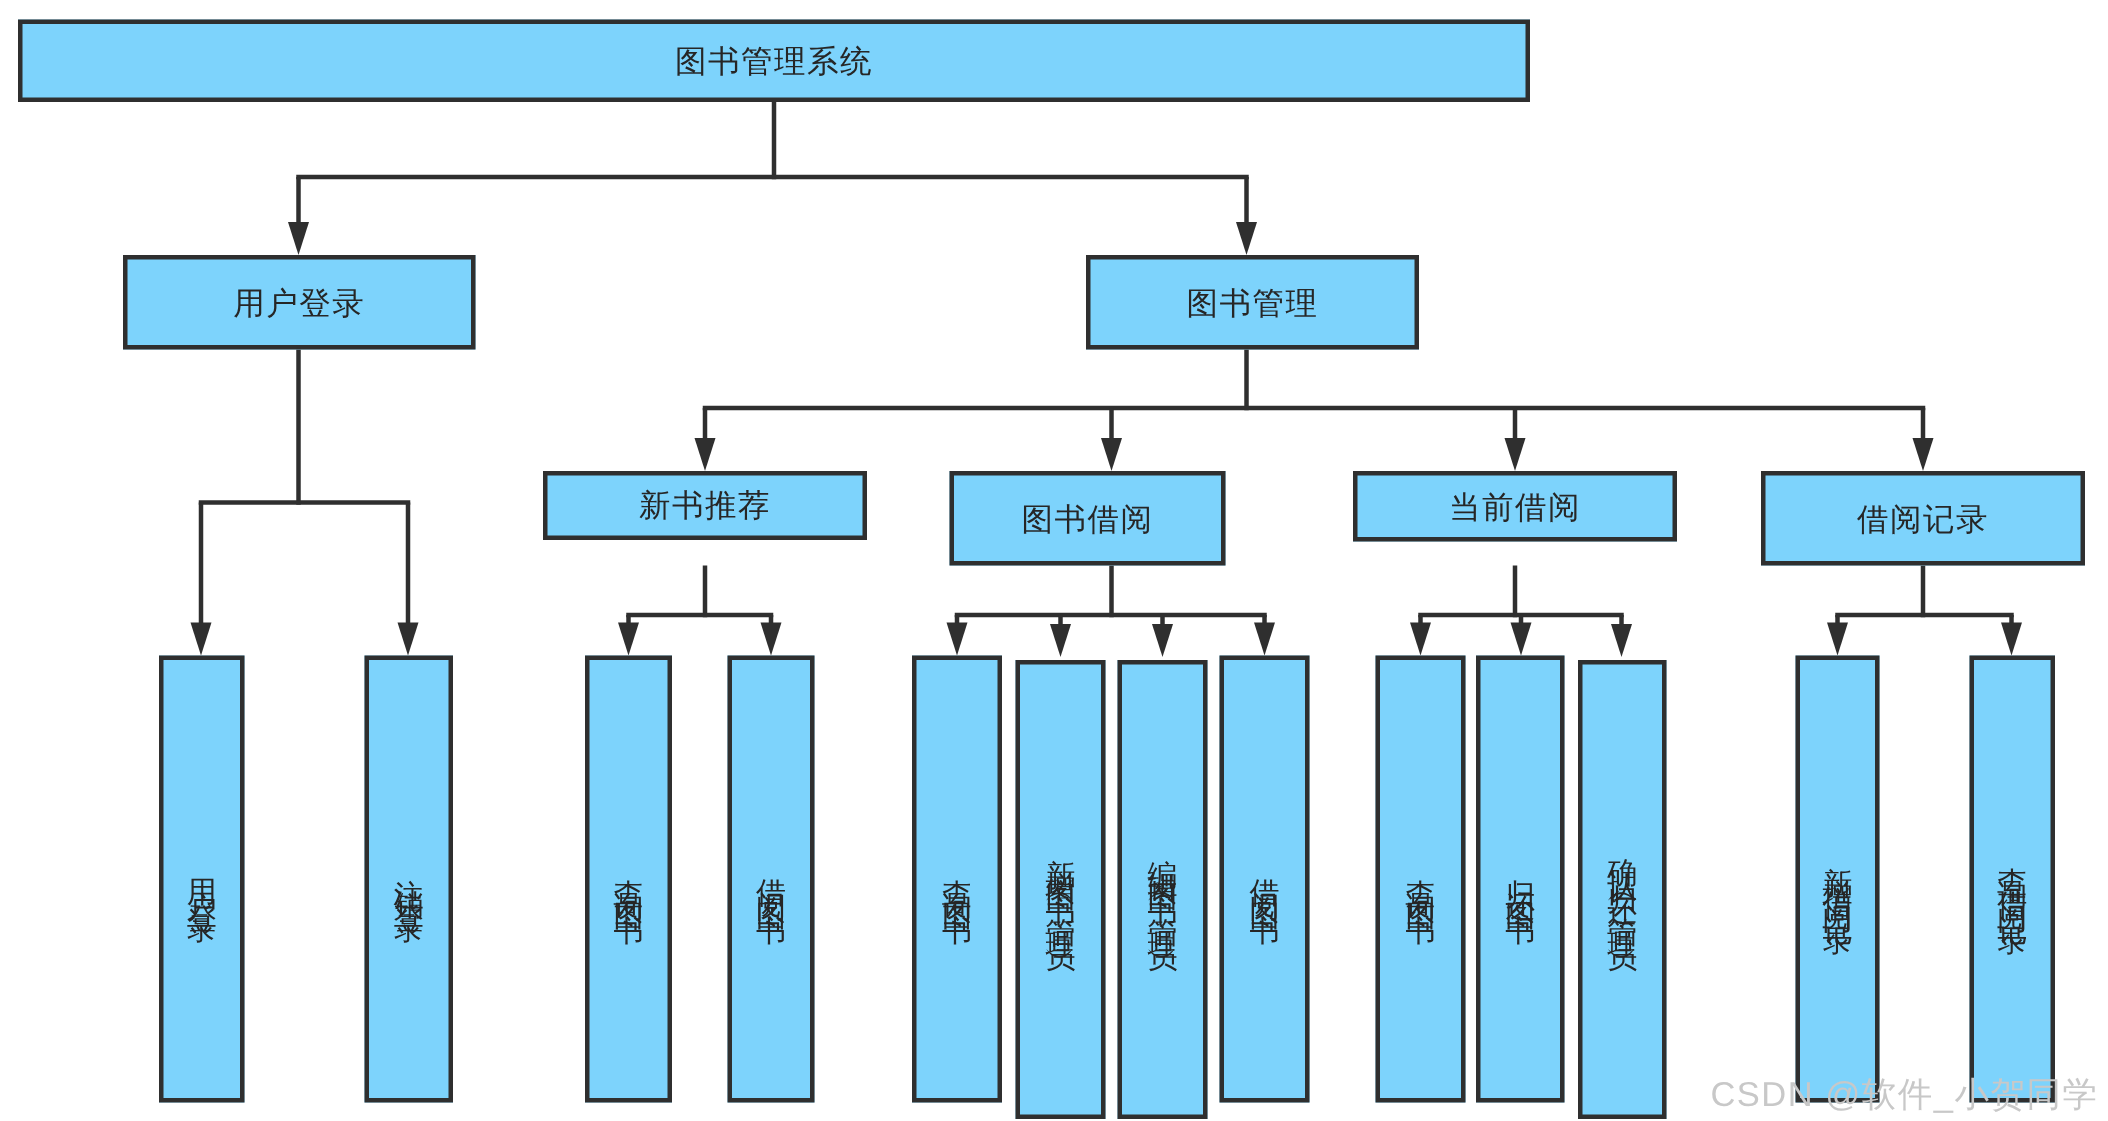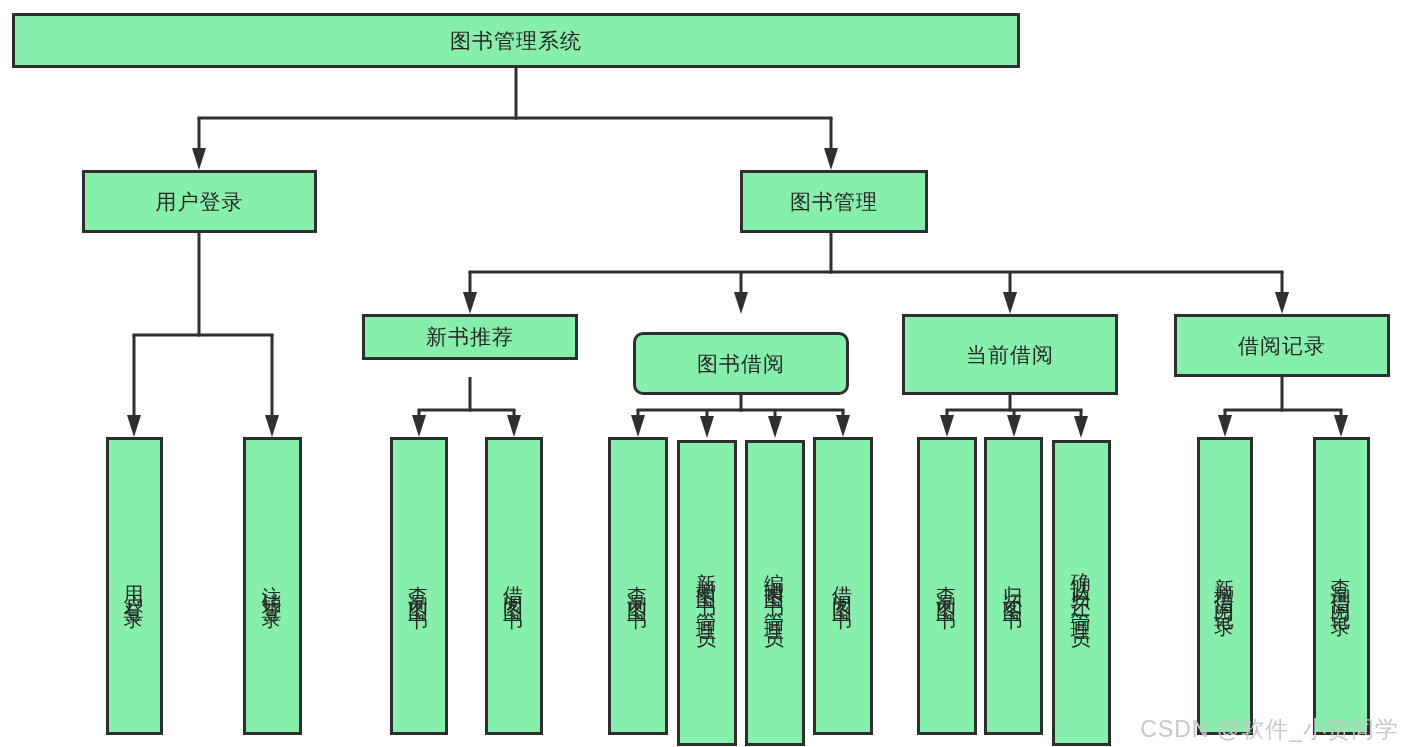--- a/index.html
+++ b/index.html
@@ -22,21 +22,21 @@
     position: absolute;
     left: 0; top: 0;
     width: 1405px; height: 747px;
     color: var(--line);
     pointer-events: none;
   }
   .wires line { stroke: currentColor; stroke-width: 3; }
   .wires polygon { fill: currentColor; }
   .hbox, .vbox {
     position: absolute;
-    background: #86efac;
+    background: #7dd3fc;
     border: 3px solid var(--line);
     display: flex;
     align-items: center;
     justify-content: center;
     color: var(--text);
   }
   .hbox { font-size: 21px; letter-spacing: 1px; }
   .vbox { font-size: 20px; }
   .vtext {
     writing-mode: vertical-rl;
@@ -136,31 +136,31 @@
     </g>
   </svg>
 
   <div class="hbox" style="left:12px; top:13px; width:1008px; height:55px;">
     <span>图书管理系统</span>
   </div>
 
   <div class="hbox" style="left:82px; top:170px; width:235px; height:63px;">
     <span>用户登录</span>
   </div>
-  <div class="hbox" style="left:740px; top:170px; width:188px; height:63px;">
+  <div class="hbox" style="left:724px; top:170px; width:222px; height:63px;">
     <span>图书管理</span>
   </div>
 
   <div class="hbox" style="left:362px; top:314px; width:216px; height:46px;">
     <span>新书推荐</span>
   </div>
-  <div class="hbox" style="left:633px; top:332px; width:216px; height:63px;border-radius:10px;">
+  <div class="hbox" style="left:633px; top:314px; width:184px; height:63px;">
     <span>图书借阅</span>
   </div>
-  <div class="hbox" style="left:902px; top:314px; width:216px; height:81px;">
+  <div class="hbox" style="left:902px; top:314px; width:216px; height:47px;">
     <span>当前借阅</span>
   </div>
   <div class="hbox" style="left:1174px; top:314px; width:216px; height:63px;">
     <span>借阅记录</span>
   </div>
 
   <div class="vbox" style="left:106px; top:437px; width:57px; height:298px;">
     <span class="vtext">用户登录</span>
   </div>
   <div class="vbox" style="left:243px; top:437px; width:59px; height:298px;">

